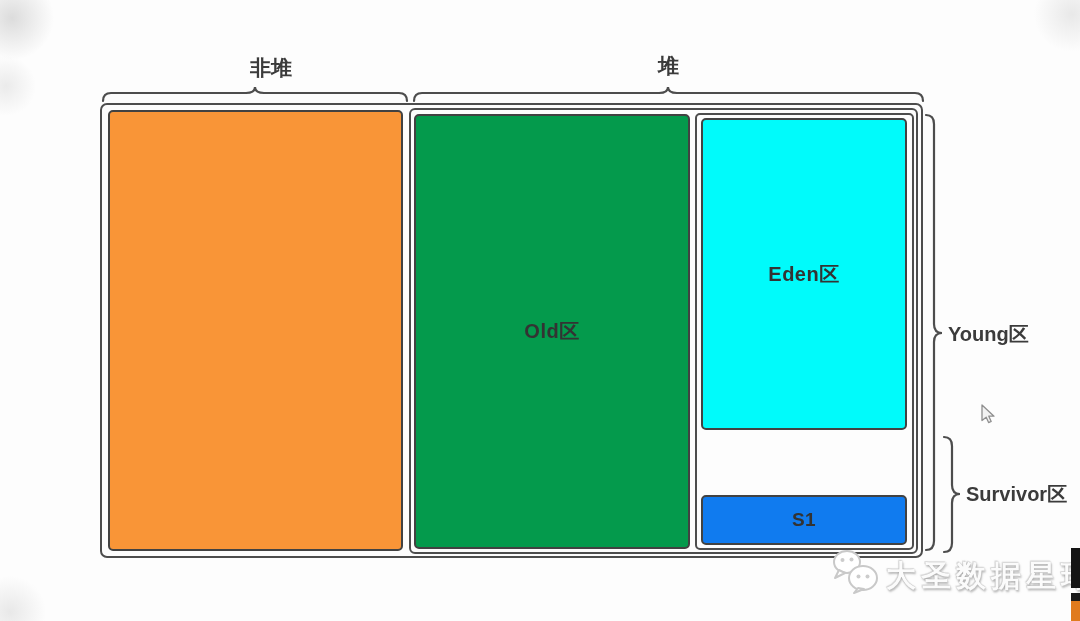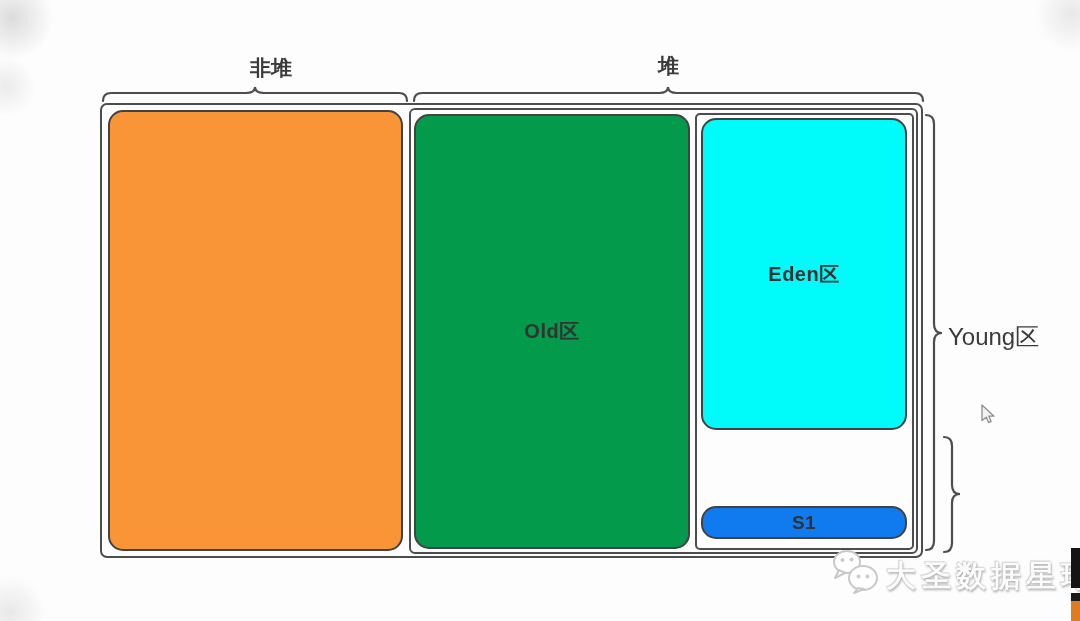--- a/index.html
+++ b/index.html
@@ -13,29 +13,29 @@
       radial-gradient(circle at 1072px 14px, rgba(170,170,170,.25), rgba(170,170,170,0) 38px),
       radial-gradient(circle at 10px 612px, rgba(170,170,170,.25), rgba(170,170,170,0) 36px),
       #fdfdfd;
     overflow:hidden;
     font-family:"Liberation Sans","DejaVu Sans",sans-serif;
     color:#3b3b3b;
   }
   .abs{position:absolute;}
   .box{position:absolute;border:2px solid #4d4d4d;border-radius:6px;background:transparent;box-sizing:border-box;}
   .block{
-    position:absolute;border:2px solid #424242;border-radius:15px;box-sizing:border-box;
+    position:absolute;border:2px solid #424242;border-radius:5px;box-sizing:border-box;
     display:flex;align-items:center;justify-content:center;
   }
   .block-label{font-weight:bold;font-size:20px;color:#333;letter-spacing:.5px;}
   .top-label{
     position:absolute;text-align:center;font-weight:bold;font-size:21px;color:#3b3b3b;
   }
   .side-label{
-    position:absolute;font-weight:normal;font-size:24px;color:#3b3b3b;white-space:nowrap;
+    position:absolute;font-weight:bold;font-size:20px;color:#3b3b3b;white-space:nowrap;
   }
   svg.brace{position:absolute;overflow:visible;}
   .watermark-text{
     position:absolute;left:886px;top:556px;
     font-size:30px;letter-spacing:5px;font-weight:bold;
     color:rgba(255,255,255,.96);
     text-shadow:0 0 1px rgba(140,140,140,.85), 1px 2px 2px rgba(140,140,140,.55), -1px -1px 1px rgba(200,200,200,.6);
     white-space:nowrap;
   }
   .edge-bar{position:absolute;right:0;width:9px;}
@@ -64,32 +64,33 @@
   <div class="block" style="left: 414px; top: 114px; width: 276px; height: 435px; background: rgb(4, 154, 76);">
     <span class="block-label">Old区</span>
   </div>
 
   <div class="box" style="left:695px;top:113px;width:219px;height:437px;border-radius:5px;"></div>
 
   <div class="block" style="left: 701px; top: 118px; width: 206px; height: 312px; background: rgb(0, 251, 251);">
     <span class="block-label">Eden区</span>
   </div>
 
-  <div class="block" style="left: 701px; top: 506px; width: 206px; height: 33px; background: rgb(16, 123, 239); justify-content: center;">
+  <div class="block" style="left: 701px; top: 495px; width: 206px; height: 50px; background: rgb(16, 123, 239); justify-content: center;">
     <span class="block-label" style="font-size:19px;">S1</span>
   </div>
 
   <svg class="brace" style="left:925px;top:114px;" width="18" height="438" viewBox="0 0 18 438">
     <path d="M1,1 Q9,1 9,10 L9,210 Q9,219 17,219 Q9,219 9,228 L9,427 Q9,436 1,436" fill="none" stroke="#4d4d4d" stroke-width="2.2" stroke-linecap="round"></path>
   </svg>
   <div class="side-label" style="left:948px;top:321px;">Young区</div>
 
   <svg class="brace" style="left:943px;top:436px;" width="18" height="118" viewBox="0 0 18 118">
     <path d="M1,1 Q9,1 9,10 L9,49 Q9,58 17,58 Q9,58 9,67 L9,107 Q9,116 1,116" fill="none" stroke="#4d4d4d" stroke-width="2.2" stroke-linecap="round"></path>
   </svg>
+  <div class="side-label" style="left:966px;top:481px;">Survivor区</div>
 
   <svg class="abs" style="left:980px;top:404px;" width="17" height="21" viewBox="0 0 17 21">
     <path d="M2,1 L2,16.5 L6.2,13.2 L8.6,18.6 L11.2,17.4 L8.8,12.2 L14,12.2 Z" fill="#f2f2f2" stroke="#8f8f8f" stroke-width="1.3" stroke-linejoin="round"></path>
   </svg>
 
   <svg class="abs" style="left:830px;top:548px;" width="52" height="46" viewBox="0 0 52 46">
     <g fill="#ffffff" stroke="#c9c9c9" stroke-width="2">
       <ellipse cx="17" cy="14" rx="13" ry="11"></ellipse>
       <path d="M9,22 L5,30 L15,25 Z" stroke-linejoin="round"></path>
       <ellipse cx="33" cy="30" rx="14" ry="12"></ellipse>

